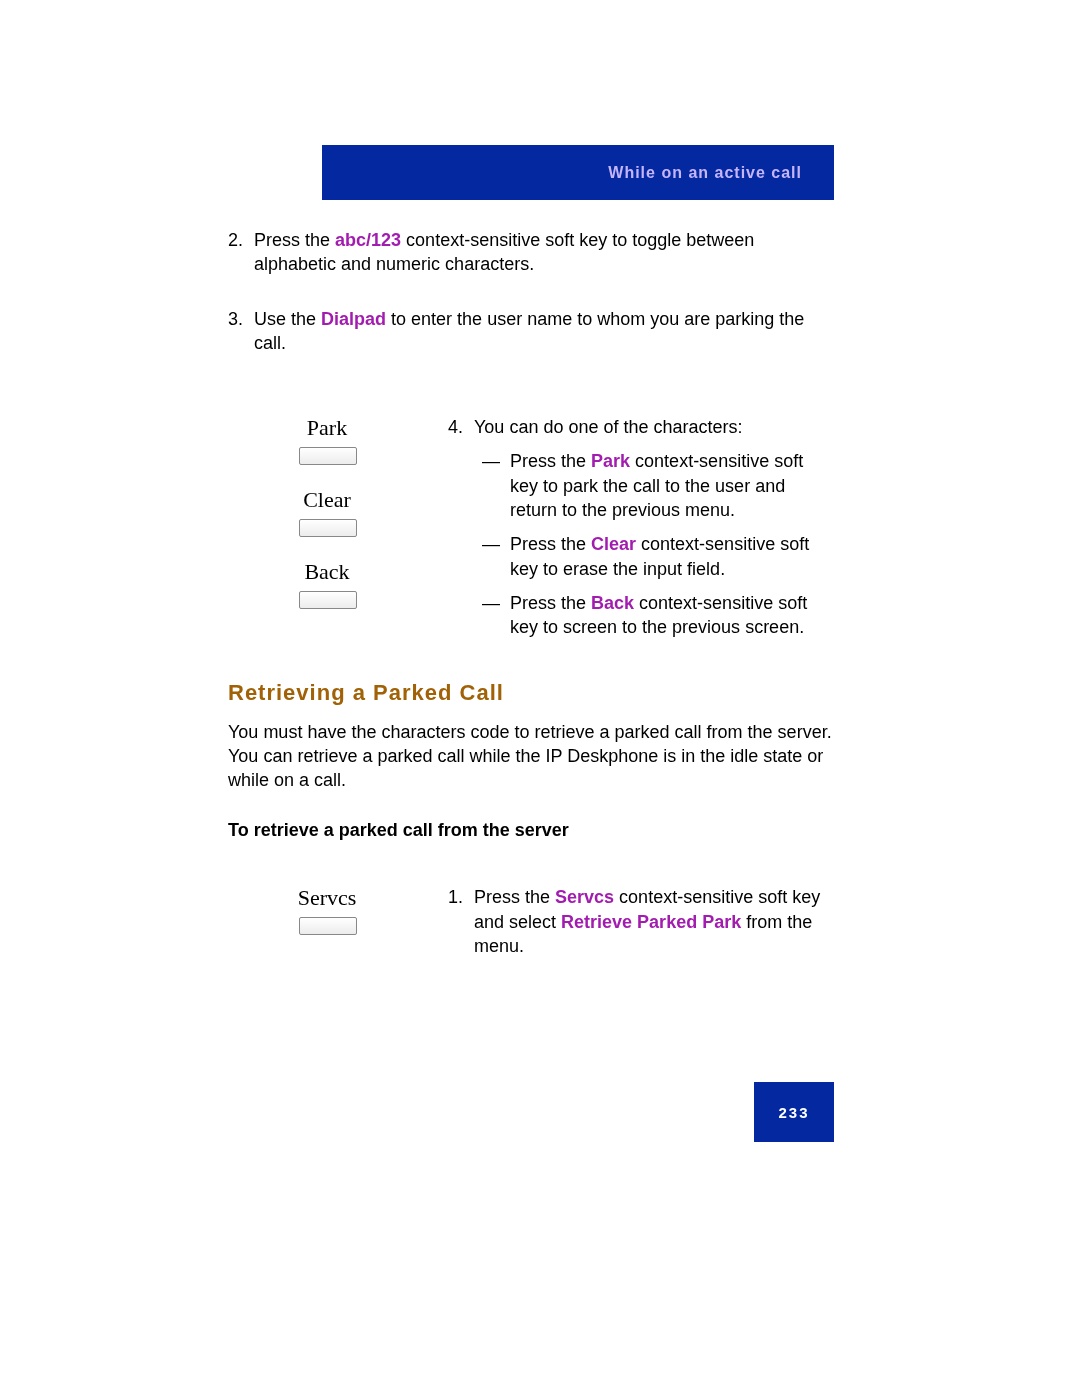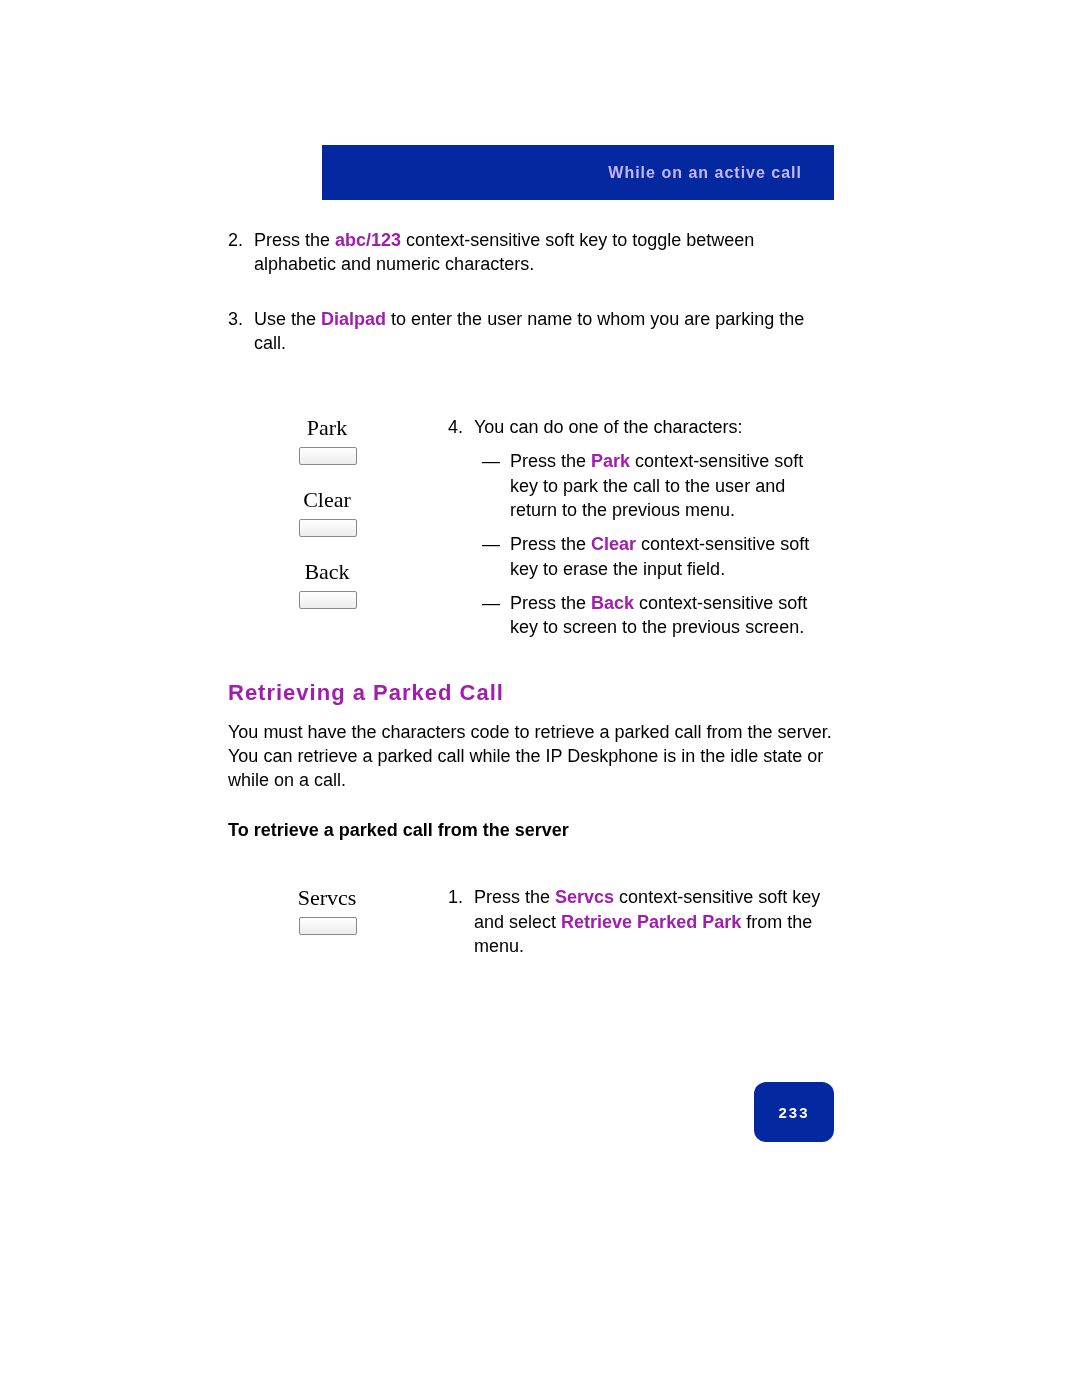--- a/index.html
+++ b/index.html
@@ -92,21 +92,21 @@
   .dash {
     width: 28px;
     flex-shrink: 0;
   }
   .kw {
     color: #a21caf;
     font-weight: bold;
     text-align: center;
   }
   .section-heading {
-    color: #a21caf;
+    color: #a16207;
     font-weight: bold;
     font-size: 22px;
     letter-spacing: 1px;
     margin-top: 40px;
     margin-bottom: 14px;
   }
   .para {
     line-height: 1.35;
     margin-bottom: 28px;
   }
@@ -117,21 +117,20 @@
   .page-number-box {
     position: absolute;
     top: 1082px;
     left: 754px;
     width: 80px;
     height: 60px;
     background: #0428a0;
     display: flex;
     align-items: center;
     justify-content: center;
-    border-radius: 12px;
   }
   .page-number {
     color: #fff;
     font-weight: bold;
     font-size: 15px;
     letter-spacing: 2px;
   }
 </style>
 </head>
 <body>

